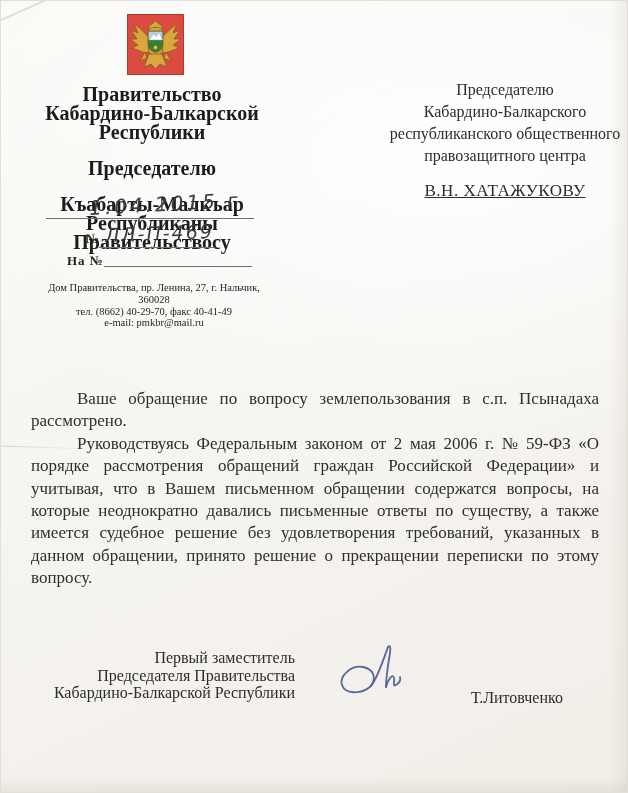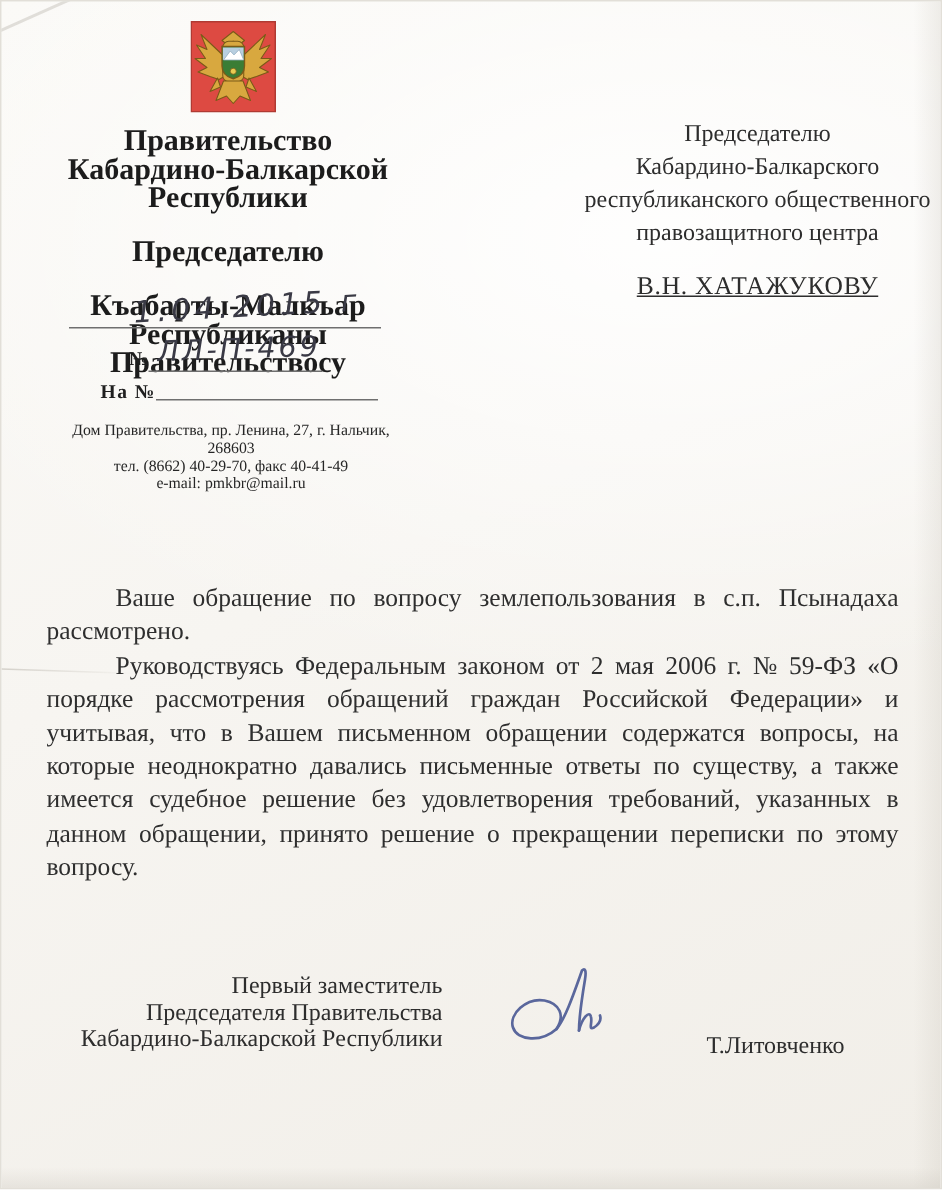--- a/index.html
+++ b/index.html
@@ -169,21 +169,21 @@
   <div class="rule rule-date"></div>
 
   <div class="num-label">№</div>
   <div class="hw hw-number">ЛЛ-П-469</div>
   <div class="rule rule-number"></div>
 
   <div class="reply-label">На №</div>
   <div class="rule rule-reply"></div>
 
   <div class="address">
-    <div>Дом Правительства, пр. Ленина, 27, г. Нальчик, 268603</div>
+    <div>Дом Правительства, пр. Ленина, 27, г. Нальчик, 360028</div>
     <div>тел. (8662) 40-29-70, факс 40-41-49</div>
     <div>e-mail: pmkbr@mail.ru</div>
   </div>
 
   <div class="recipient">
     <div>Председателю</div>
     <div>Кабардино-Балкарского</div>
     <div>республиканского общественного</div>
     <div>правозащитного центра</div>
     <div class="recipient-name">В.Н. ХАТАЖУКОВУ</div>

